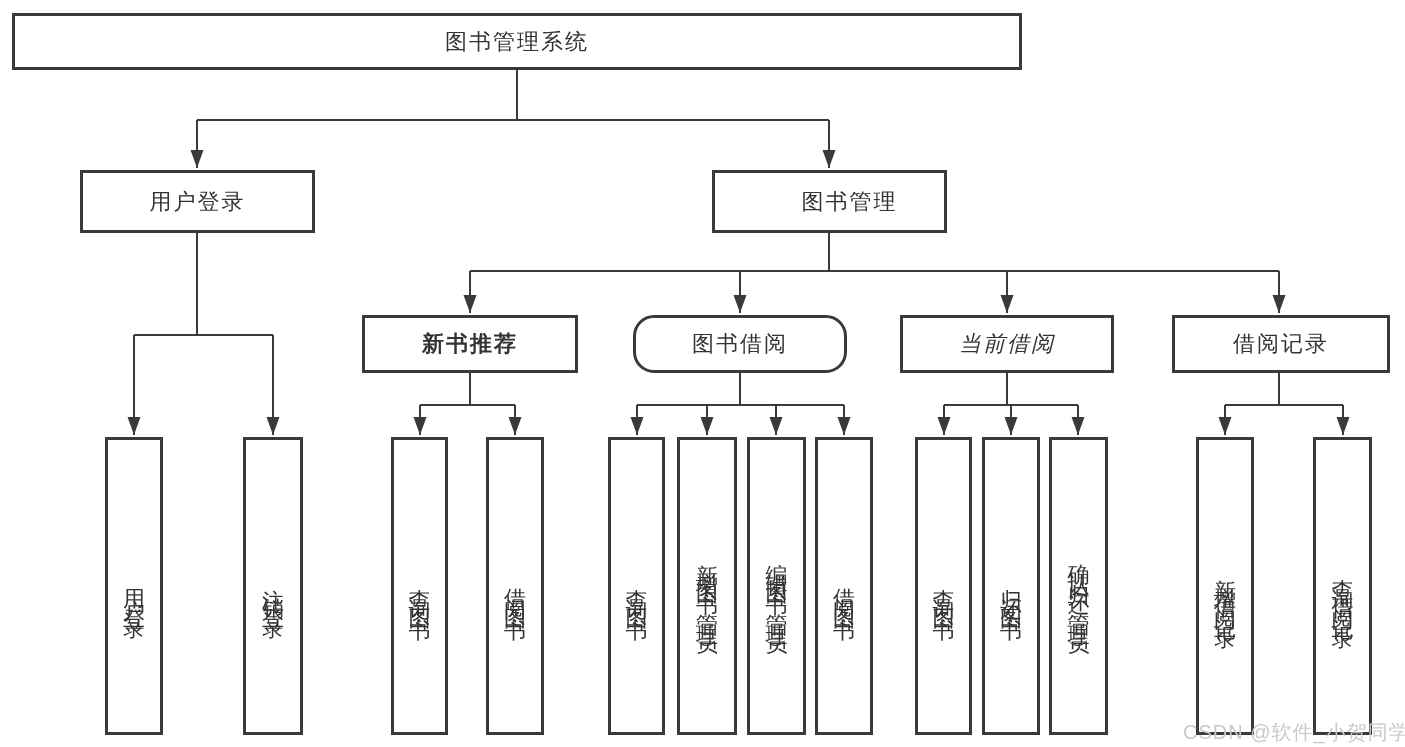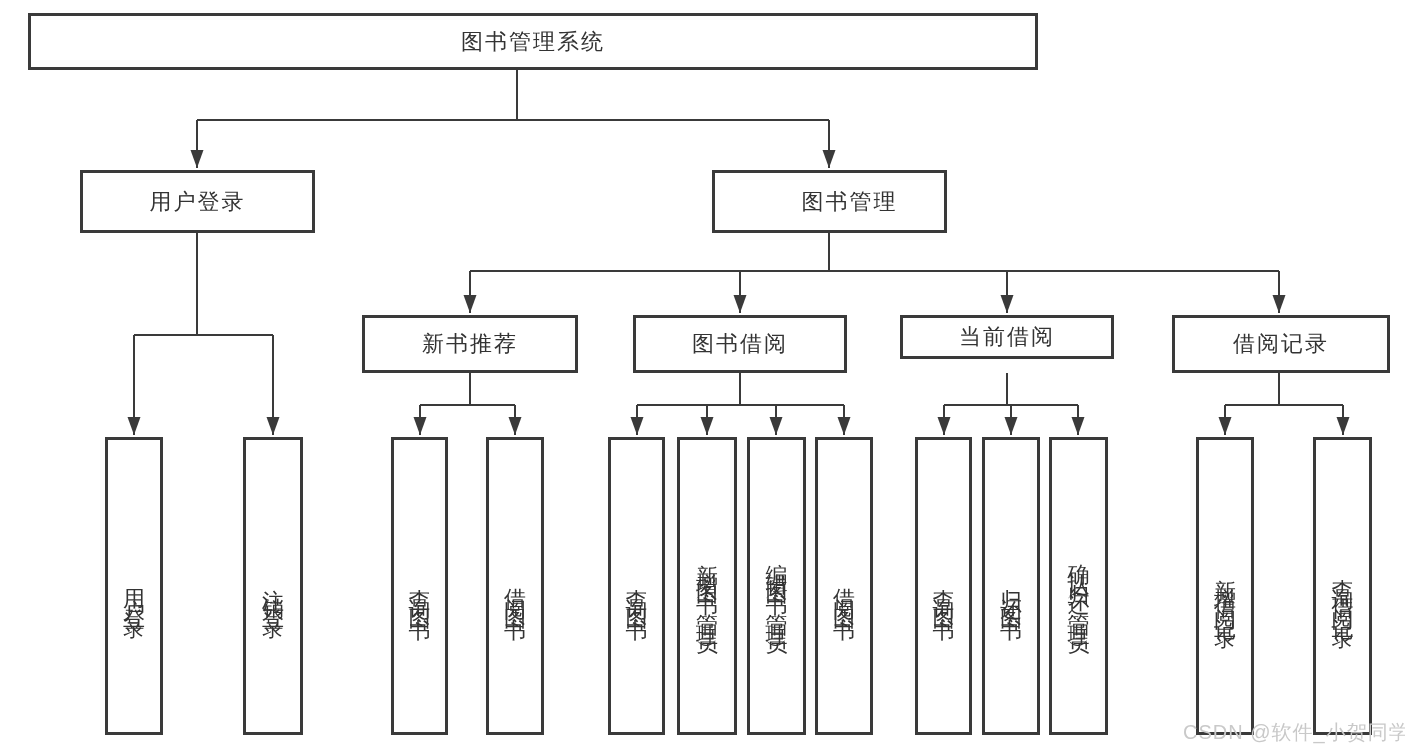--- a/index.html
+++ b/index.html
@@ -92,38 +92,38 @@
       <line x1="944" y1="405" x2="944" y2="435" marker-end="url(#arw)"></line>
       <line x1="1011" y1="405" x2="1011" y2="435" marker-end="url(#arw)"></line>
       <line x1="1078" y1="405" x2="1078" y2="435" marker-end="url(#arw)"></line>
 
       <path d="M1279 373 V405 M1225 405 H1343"></path>
       <line x1="1225" y1="405" x2="1225" y2="435" marker-end="url(#arw)"></line>
       <line x1="1343" y1="405" x2="1343" y2="435" marker-end="url(#arw)"></line>
     </g>
   </svg>
 
-  <div class="box" style="left:12px; top:13px; width:1010px; height:57px;margin-left:16px;">
+  <div class="box" style="left:12px; top:13px; width:1010px; height:57px;">
     <span>图书管理系统</span>
   </div>
 
   <div class="box" style="left:80px; top:170px; width:235px; height:63px;">
     <span>用户登录</span>
   </div>
   <div class="box" style="left:712px; top:170px; width:235px; height:63px;padding-left:40px;">
     <span>图书管理</span>
   </div>
 
-  <div class="box" style="left:362px; top:315px; width:216px; height:58px;">
+  <div class="box" style="left:362px; top:315px; width:216px; height:58px;font-weight:bold;">
     <span>新书推荐</span>
   </div>
-  <div class="box" style="left:633px; top:315px; width:214px; height:58px;">
+  <div class="box" style="left:633px; top:315px; width:214px; height:58px;border-radius:21px;">
     <span>图书借阅</span>
   </div>
-  <div class="box" style="left:900px; top:315px; width:214px; height:44px;">
+  <div class="box" style="left:900px; top:315px; width:214px; height:58px;font-style:italic;">
     <span>当前借阅</span>
   </div>
   <div class="box" style="left:1172px; top:315px; width:218px; height:58px;">
     <span>借阅记录</span>
   </div>
 
   <div class="box vbox" style="left:105px; top:437px; width:58px; height:298px;">
     <span class="vtext">用户登录</span>
   </div>
   <div class="box vbox" style="left:243px; top:437px; width:60px; height:298px;">

